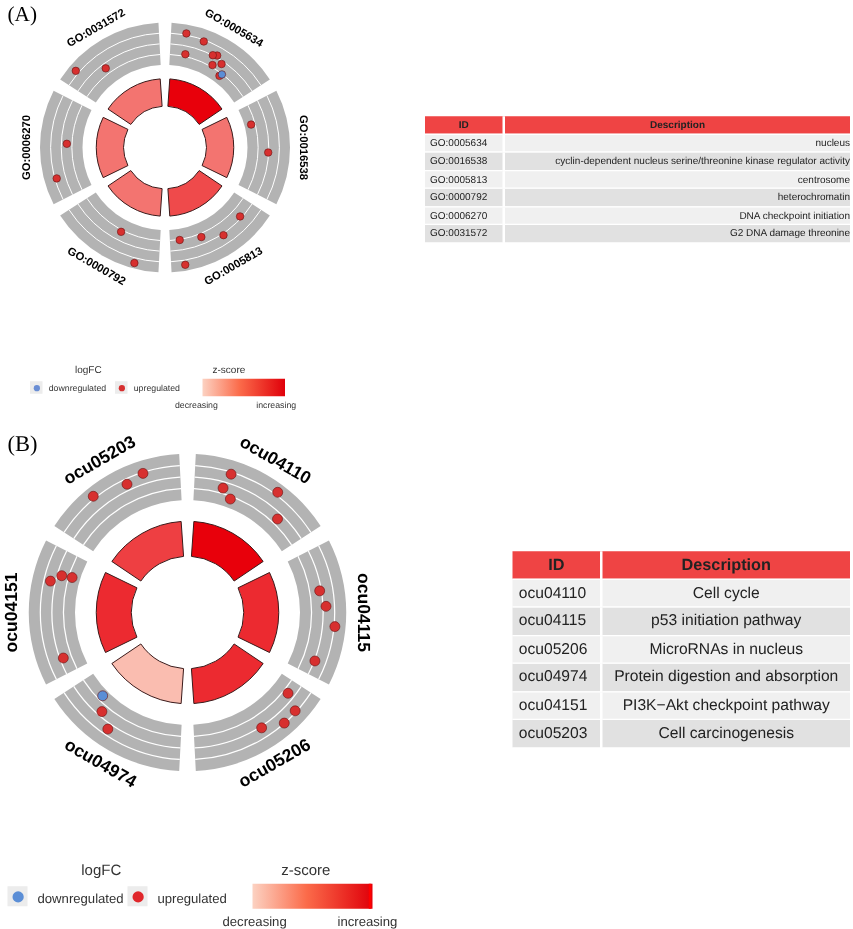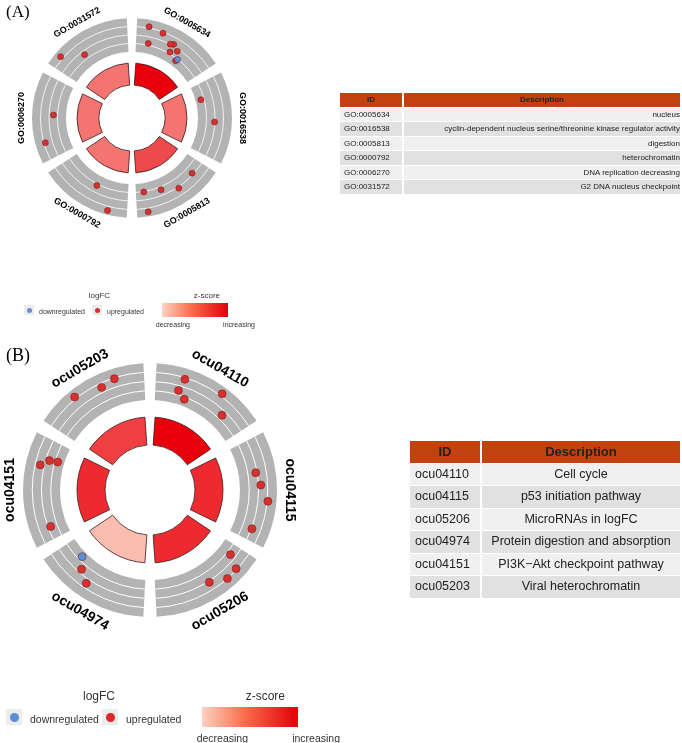--- a/index.html
+++ b/index.html
@@ -1,41 +1,41 @@
 <!DOCTYPE html>
 <html><head>
 <meta charset="utf-8">
 <style>
   html, body { margin: 0; padding: 0; background: #ffffff; }
   body { width: 682px; height: 743px; position: relative; overflow: hidden; font-family: "Liberation Sans", sans-serif; }
   .panel-label { position: absolute; font-family: "Liberation Serif", serif; color: #000; }
   .circle-svg { position: absolute; }
   .go-table { position: absolute; border-collapse: collapse; font-family: "Liberation Sans", sans-serif; color: #222; }
-  .go-table th { background: #c2410c; font-weight: bold; padding: 0; }
+  .go-table th { background: #ef4444; font-weight: bold; padding: 0; }
   .go-table td { padding: 0; }
   .go-table tr.odd td { background: #f0f0f0; }
   .go-table tr.even td { background: #e1e1e1; }
   .go-table td.id { text-align: left; }
   .go-table td.desc, .go-table th { text-align: center; }
   .go-table th.idh { border-right: 2px solid #fff; }
   .go-table td.id { border-right: 2px solid #fff; }
   .go-table tr { border-bottom: 1px solid #fff; }
   #tableA { left: 340px; top: 93px; font-size: 8px; }
   #tableA th, #tableA td { height: 13.5px; line-height: 13.5px; }
   #tableA td.id { padding-left: 4px; width: 58px; }
   #tableA th.idh { width: 62px; }
   #tableA td.desc { width: 276px; text-align: right; }
   #tableB { left: 410px; top: 441px; font-size: 12.5px; }
   #tableB th, #tableB td { height: 21.5px; line-height: 21.5px; }
   #tableB th { font-size: 13px; }
   #tableB td.id { padding-left: 5px; width: 65px; }
   #tableB th.idh { width: 70px; }
   #tableB td.desc { width: 198px; }
   .legend { position: absolute; font-family: "Liberation Sans", sans-serif; color: #333; }
-  .legend .title { position: absolute; text-align: right; }
+  .legend .title { position: absolute; text-align: left; }
   .legend .item { position: absolute; display: flex; align-items: flex-end; }
   .legend .dot-box { background: #ececec; display: inline-flex; align-items: center; justify-content: center; }
   .legend .dot { border-radius: 50%; display: inline-block; }
   .legend .grad { position: absolute; background: linear-gradient(to right, #fcd2c2, #fb6b4a 45%, #e0000a); }
   .legend .grad-end { position: absolute; background: #ff0000; }
 </style>
 </head>
 <body>
 
 <div class="panel-label" style="left:6px;top:2px;font-size:17px;">(A)</div>
@@ -114,33 +114,33 @@
     <tr class="odd">
         <td class="id">GO:0005634</td>
         <td class="desc">nucleus</td>
       </tr>
     <tr class="even">
         <td class="id">GO:0016538</td>
         <td class="desc">cyclin-dependent nucleus serine/threonine kinase regulator activity</td>
       </tr>
     <tr class="odd">
         <td class="id">GO:0005813</td>
-        <td class="desc">digestion</td>
+        <td class="desc">centrosome</td>
       </tr>
     <tr class="even">
         <td class="id">GO:0000792</td>
         <td class="desc">heterochromatin</td>
       </tr>
     <tr class="odd">
         <td class="id">GO:0006270</td>
-        <td class="desc">DNA replication decreasing</td>
+        <td class="desc">DNA checkpoint initiation</td>
       </tr>
     <tr class="even">
         <td class="id">GO:0031572</td>
-        <td class="desc">G2 DNA nucleus checkpoint</td>
+        <td class="desc">G2 DNA damage threonine</td>
       </tr>
   </tbody>
 </table>
 
 <div class="legend" style="left:0;top:285px;width:260px;height:50px;font-size:7px;">
   <div class="title" style="left:60px;top:6px;width:50px;font-size:8px;">logFC</div>
   <div class="item" style="left:24px;top:20px;">
     <span class="dot-box" style="width:10px;height:10px;">
         <span class="dot" style="width:5px;height:5px;background:#6a8ed4;"></span>
       </span>
@@ -235,33 +235,33 @@
     <tr class="odd">
         <td class="id">ocu04110</td>
         <td class="desc">Cell cycle</td>
       </tr>
     <tr class="even">
         <td class="id">ocu04115</td>
         <td class="desc">p53 initiation pathway</td>
       </tr>
     <tr class="odd">
         <td class="id">ocu05206</td>
-        <td class="desc">MicroRNAs in logFC</td>
+        <td class="desc">MicroRNAs in nucleus</td>
       </tr>
     <tr class="even">
         <td class="id">ocu04974</td>
         <td class="desc">Protein digestion and absorption</td>
       </tr>
     <tr class="odd">
         <td class="id">ocu04151</td>
         <td class="desc">PI3K−Akt checkpoint pathway</td>
       </tr>
     <tr class="even">
         <td class="id">ocu05203</td>
-        <td class="desc">Viral heterochromatin</td>
+        <td class="desc">Cell carcinogenesis</td>
       </tr>
   </tbody>
 </table>
 
 <div class="legend" style="left:0;top:683px;width:340px;height:60px;font-size:10.5px;">
   <div class="title" style="left:65px;top:6px;width:50px;font-size:12px;">logFC</div>
   <div class="item" style="left:6px;top:26px;">
     <span class="dot-box" style="width:16px;height:16px;">
         <span class="dot" style="width:9px;height:9px;background:#5b8ed6;"></span>
       </span>

